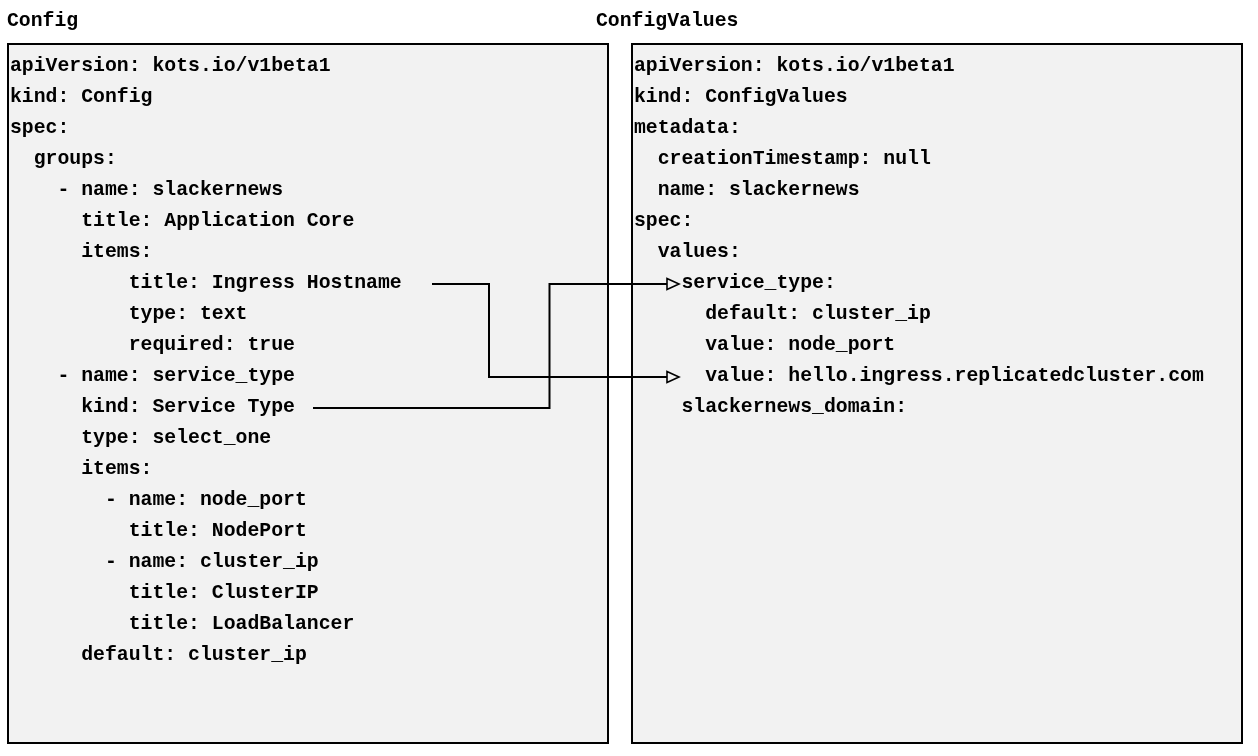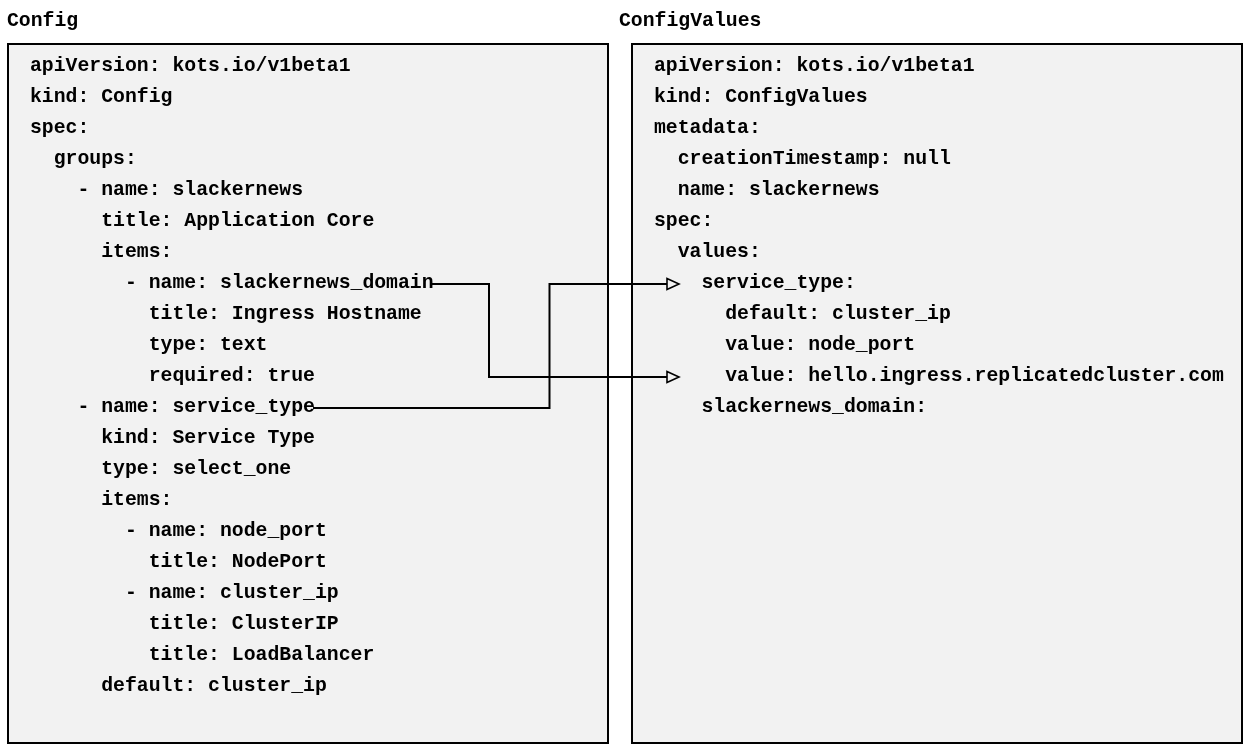--- a/index.html
+++ b/index.html
@@ -18,28 +18,28 @@
     position: absolute;
     top: 7px;
     height: 28px;
     line-height: 28px;
     font-size: 19.8px;
     font-weight: bold;
     letter-spacing: 0;
     color: var(--text, #000000);
   }
   .panel-title.left  { left: 7px;   width: 602px; }
-  .panel-title.right { left: 619px; width: 612px; }
+  .panel-title.right { left: 596px; width: 612px; }
   .panel-box {
     position: absolute;
     top: 43px;
     height: 701px;
     background: var(--panel-bg, #f2f2f2);
     border: 2px solid var(--panel-border, #000000);
-    padding: 6px 4px 0 21px;
+    padding: 6px 4px 0 1px;
     overflow: hidden;
   }
   .panel-box.left  { left: 7px;   width: 602px; }
   .panel-box.right { left: 631px; width: 612px; }
   .code-line {
     white-space: pre;
     height: 31px;
     line-height: 31px;
     font-size: 19.8px;
     font-weight: bold;
@@ -72,21 +72,20 @@
   <div class="panel-title left">Config</div>
 
   <div class="panel-box left code">
       <div class="code-line">apiVersion: kots.io/v1beta1</div>
       <div class="code-line">kind: Config</div>
       <div class="code-line">spec:</div>
       <div class="code-line">  groups:</div>
       <div class="code-line">    - name: slackernews</div>
       <div class="code-line">      title: Application Core</div>
       <div class="code-line">      items:</div>
-      <div class="code-line">        - name: slackernews_domain</div>
       <div class="code-line">          title: Ingress Hostname</div>
       <div class="code-line">          type: text</div>
       <div class="code-line">          required: true</div>
       <div class="code-line">    - name: service_type</div>
       <div class="code-line">      kind: Service Type</div>
       <div class="code-line">      type: select_one</div>
       <div class="code-line">      items:</div>
       <div class="code-line">        - name: node_port</div>
       <div class="code-line">          title: NodePort</div>
       <div class="code-line">        - name: cluster_ip</div>

